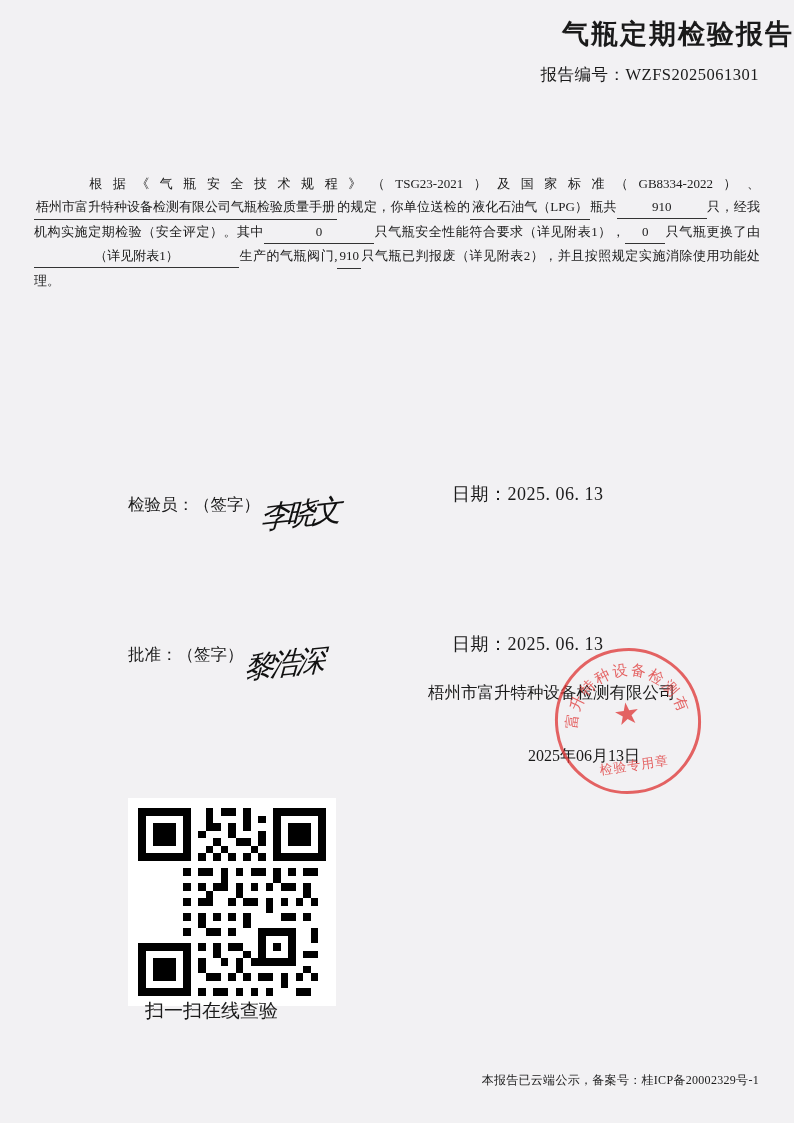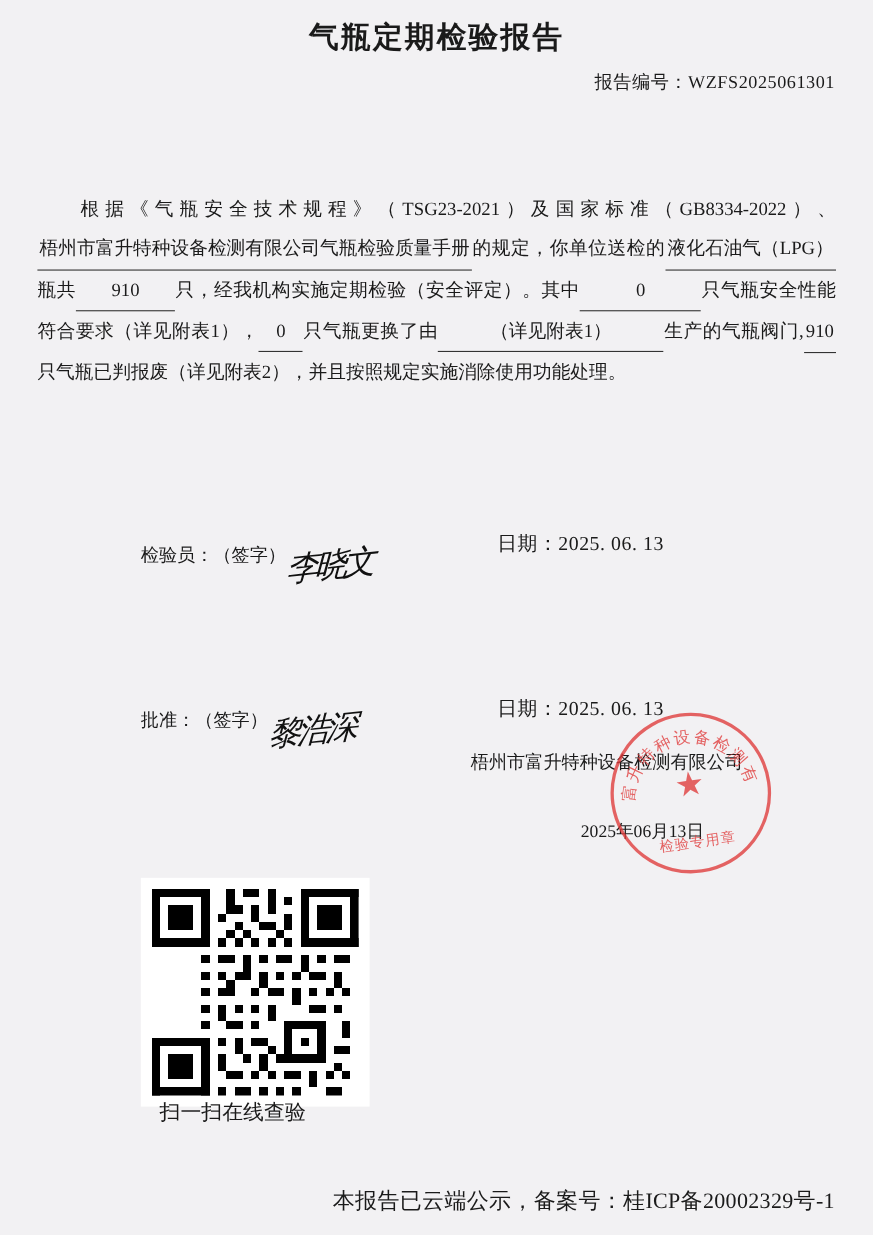--- a/index.html
+++ b/index.html
@@ -18,21 +18,21 @@
   .page {
     position: absolute;
     inset: 0;
     background: #f2f1f3;
   }
   .title {
     position: absolute;
     top: 16px;
     left: 0;
     width: 794px;
-    text-align: center;
+    text-align: right;
     font-size: 27px;
     font-weight: bold;
     letter-spacing: 2px;
     font-family: Liberation Sans, sans-serif;
   }
   .report-no {
     position: absolute;
     top: 64px;
     right: 35px;
     font-size: 16.5px;
@@ -52,22 +52,22 @@
   .addressee .blank {
     display: inline-block;
     width: 60px;
     border-bottom: 1px solid #333;
   }
   .body-text {
     position: absolute;
     top: 172px;
     left: 34px;
     width: 726px;
-    font-size: 17px;
-    line-height: 36px;
+    font-size: 13px;
+    line-height: 23px;
     text-align: justify;
   }
   .body-text p {
     margin: 0;
   }
   .ul {
     border-bottom: 1px solid #333;
     padding: 0 2px 1px 2px;
     display: inline-block;
   }
@@ -174,23 +174,23 @@
     width: 188px; height: 188px;
   }
   .qr-caption {
     position: absolute;
     top: 998px;
     left: 145px;
     font-size: 19px;
   }
   .footer {
     position: absolute;
-    bottom: 18px;
+    bottom: 34px;
     right: 35px;
-    font-size: 20px;
+    font-size: 12px;
     letter-spacing: 0.3px;
   }
 </style>
 </head>
 <body>
 
 <div class="page">
 
   <div class="title">气瓶定期检验报告</div>
 

